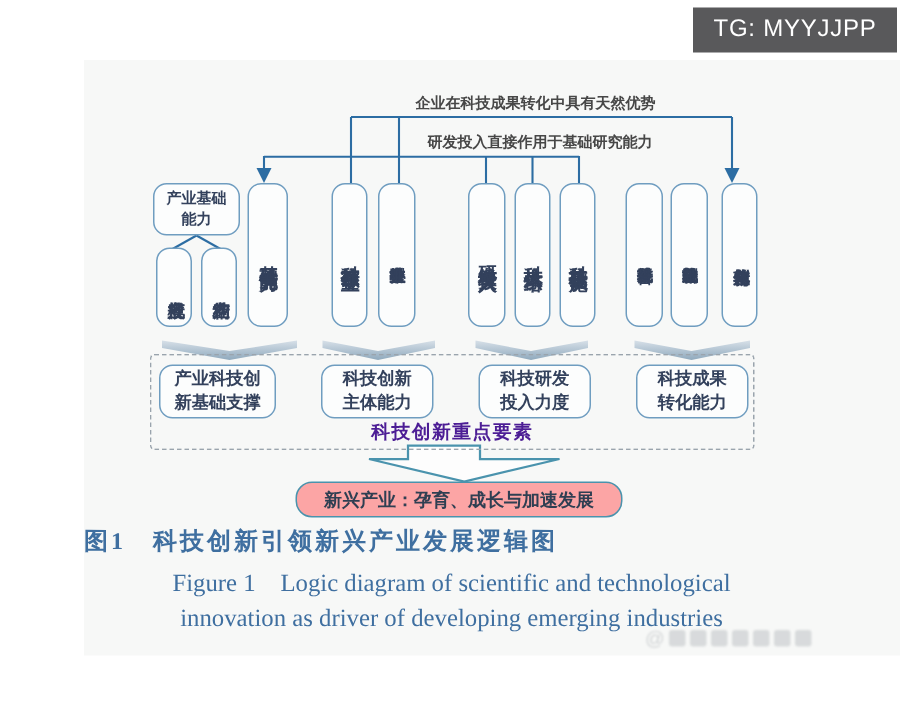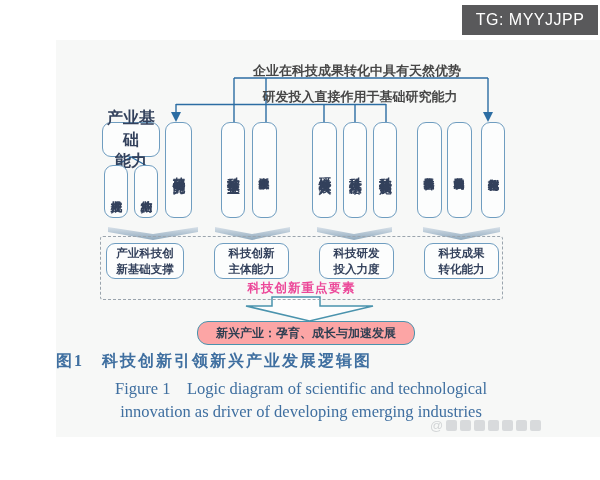--- a/index.html
+++ b/index.html
@@ -9,45 +9,45 @@
 
   
   .tg-box{position:absolute;left:462px;top:5px;width:136px;height:30px;background:#59595b;
           color:#ffffff;font-size:16px;display:flex;align-items:center;justify-content:center;
           letter-spacing:.5px;}
   .site-bar{position:absolute;left:0;top:440px;width:159px;height:33px;background:#59595b;
             color:#ffffff;font-size:16px;display:flex;align-items:center;padding-left:13px;
             box-sizing:border-box;}
 
   
-  .ann{position:absolute;color:#474747;font-size:13px;font-weight:600;text-align:center;
+  .ann{position:absolute;color:#474747;font-size:10px;font-weight:600;text-align:center;
        white-space:nowrap;}
   .ann1{left:237px;top:62px;width:240px;}
   .ann2{left:240px;top:88px;width:240px;}
 
   
   .bx{position:absolute;border:1.3px solid #6f9dc0;border-radius:9px;background:#fcfdfd;
       color:#33415c;box-sizing:border-box;}
   .vbox{top:122px;height:96px;writing-mode:vertical-rl;text-orientation:upright;
         display:flex;align-items:center;justify-content:center;font-size:12.5px;
         font-weight:600;letter-spacing:1px;}
   .vbox.ch8{font-size:10.5px;letter-spacing:0;}
   .vbox.ch7{font-size:11px;letter-spacing:0;}
   .hbox{display:flex;flex-direction:column;align-items:center;justify-content:center;
-        font-size:16px;font-weight:600;line-height:1.35;text-align:center;}
+        font-size:10px;font-weight:600;line-height:1.35;text-align:center;}
   .vbox-small{top:165px;height:53px;writing-mode:vertical-rl;text-orientation:upright;
         display:flex;align-items:center;justify-content:center;font-size:11.5px;
         font-weight:600;}
 
   .dashed{position:absolute;left:100px;top:236px;width:403px;height:64px;
           border:1px dashed #9aa4ad;border-radius:3px;box-sizing:border-box;}
   .sbox{top:243px;height:36px;display:flex;flex-direction:column;
         justify-content:center;font-size:11.5px;font-weight:600;line-height:1.4;text-align:center;}
   .red-label{position:absolute;left:100px;top:280px;width:403px;text-align:center;
-             color:#ec4899;font-size:12.5px;font-weight:700;letter-spacing:1px;}
+             color:#4c1d95;font-size:12.5px;font-weight:700;letter-spacing:1px;}
 
   .outcome{position:absolute;left:197px;top:321px;width:216px;height:22px;
            border:1.4px solid #4a93ad;border-radius:11px;background:#fca5a5;
            display:flex;align-items:center;justify-content:center;color:#2f3f52;
            font-size:12px;font-weight:700;}
 
   .cap-zh{position:absolute;left:56px;top:351px;width:490px;text-align:left;
           color:#3f6fa0;font-size:16px;font-weight:700;letter-spacing:2px;
           font-family:"Liberation Serif",serif;}
   .cap-en{position:absolute;left:56px;width:490px;text-align:center;color:#3f6fa0;

